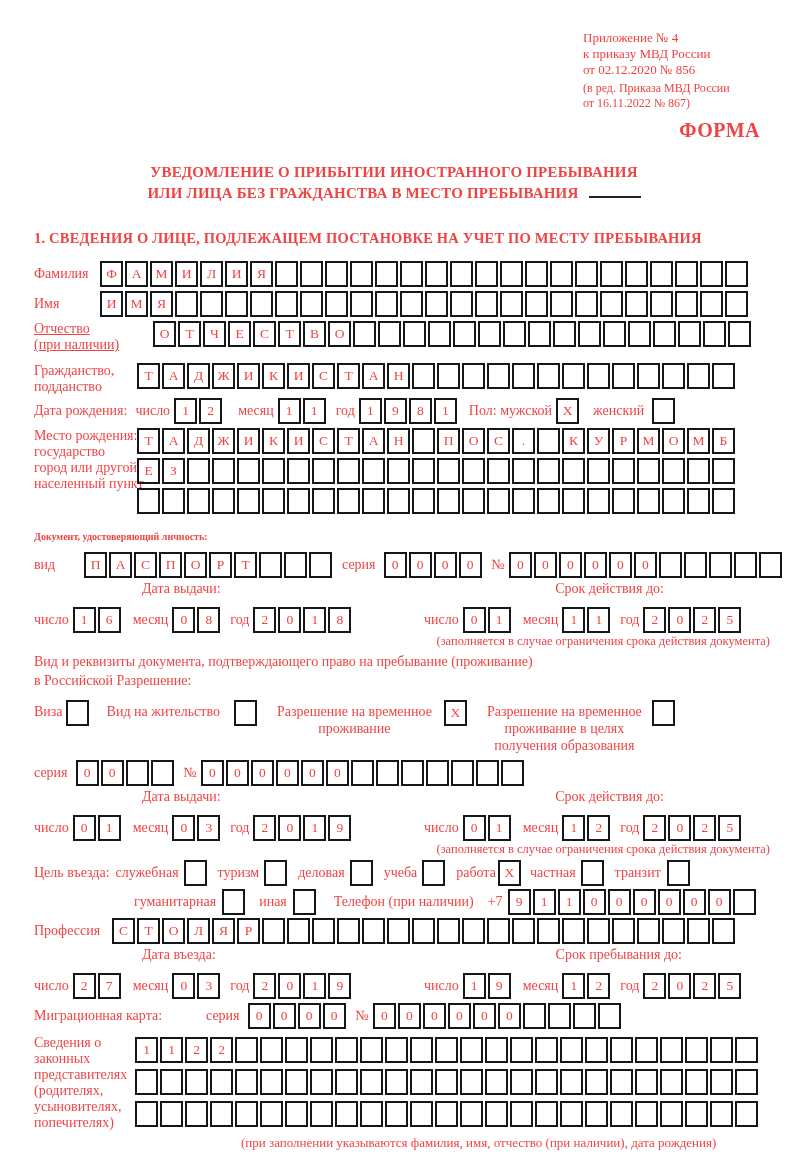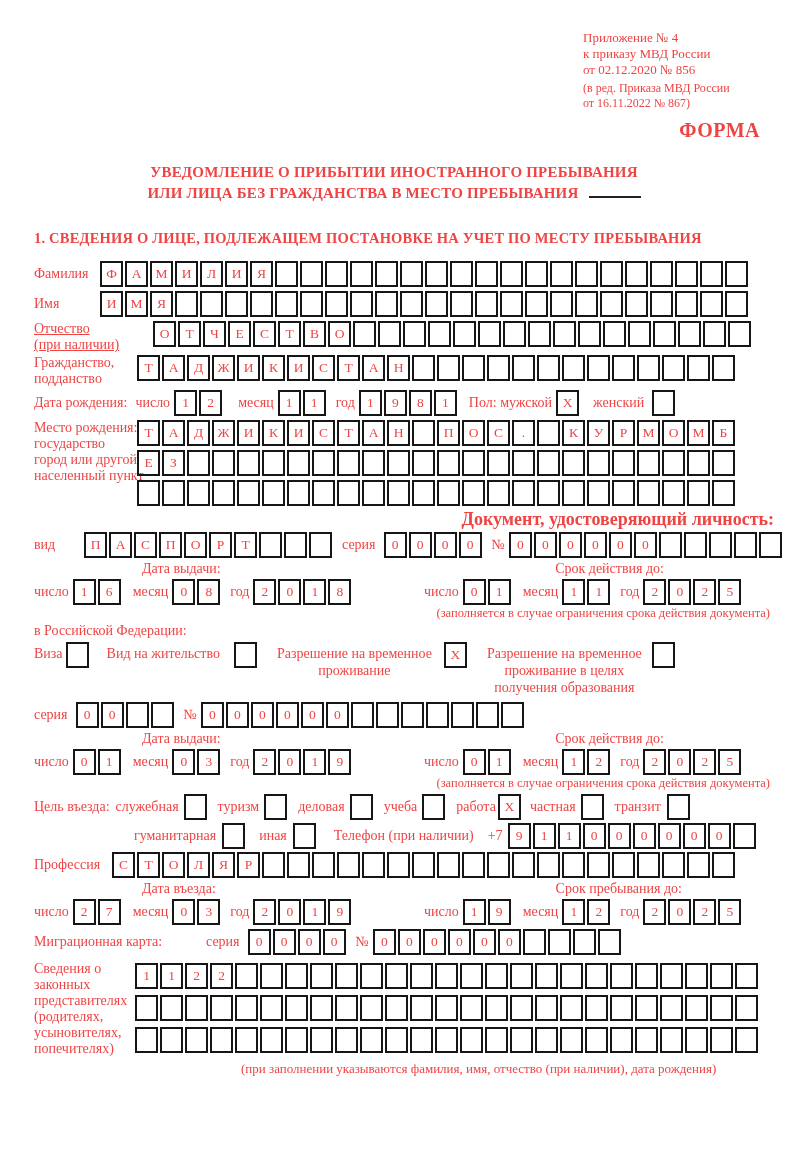--- a/index.html
+++ b/index.html
@@ -39,25 +39,25 @@
   .w119{width:119px;flex:none;text-decoration:underline;}
   .w103{width:103px;flex:none;}
   .w78{width:78px;flex:none;}
   .w50{width:50px;flex:none;}
   .w101{width:101px;flex:none;}
   .dg{display:flex;align-items:center;}
   .dg .dgl{margin-right:4px;font-size:14px;}
   .mr8{margin-right:8px;} .mr10{margin-right:10px;} .mr14{margin-right:14px;} .ml10{margin-left:10px;} .ml12{margin-left:12px;}
   .dh{display:flex;font-size:14px;margin-top:3px;}
   .note{font-size:12.5px;text-align:right;padding-right:22px;margin-top:1px;}
-  .dochead{font-weight:bold;font-size:18px;text-align:right;width:740px;margin-top:3px;}
+  .dochead{font-weight:bold;font-size:10px;text-align:left;width:740px;margin-top:17px;}
   .leftgrp{width:390px;flex:none;display:flex;align-items:center;}
   .optlbl{font-size:14px;line-height:17px;text-align:center;}
   .repnote{font-size:13px;margin-top:8px;margin-left:106px;white-space:nowrap;}
-  .mt4{margin-top:4px;} .mt3{margin-top:3px;} .mt6{margin-top:6px;} .mt2{margin-top:2px;}
+  .mt4{margin-top:4px;} .mt3{margin-top:3px;} .mt6{margin-top:6px;} .mt2{margin-top:10px;}
 </style>
 </head>
 <body>
 
 <div class="page">
 
   <div class="meta">
     <div>Приложение № 4</div>
     <div>к приказу МВД России</div>
     <div>от 02.12.2020 № 856</div>
@@ -414,21 +414,22 @@
         <span class="cells">
           <span class="cell">2</span>
           <span class="cell">0</span>
           <span class="cell">2</span>
           <span class="cell">5</span>
         </span>
       </span>
   </div>
   <div class="note">(заполняется в случае ограничения срока действия документа)</div>
 
-  <div class="lbl" style="line-height:19px">в Российской Федерации:</div>
+  <div class="lbl mt3" style="line-height:19px">Вид и реквизиты документа, подтверждающего право на пребывание (проживание)</div>
+  <div class="lbl" style="line-height:19px">в Российской Разрешение:</div>
 
   <div class="rt mt2">
     <span class="optlbl" style="margin-top:3px">Виза</span>
     <span class="cells" style="margin-left:3px;margin-right:16px">
         <span class="cell"></span>
       </span>
     <span class="optlbl" style="margin-top:3px">Вид на жительство</span>
     <span class="cells" style="margin-left:14px;margin-right:18px">
         <span class="cell"></span>
       </span>

